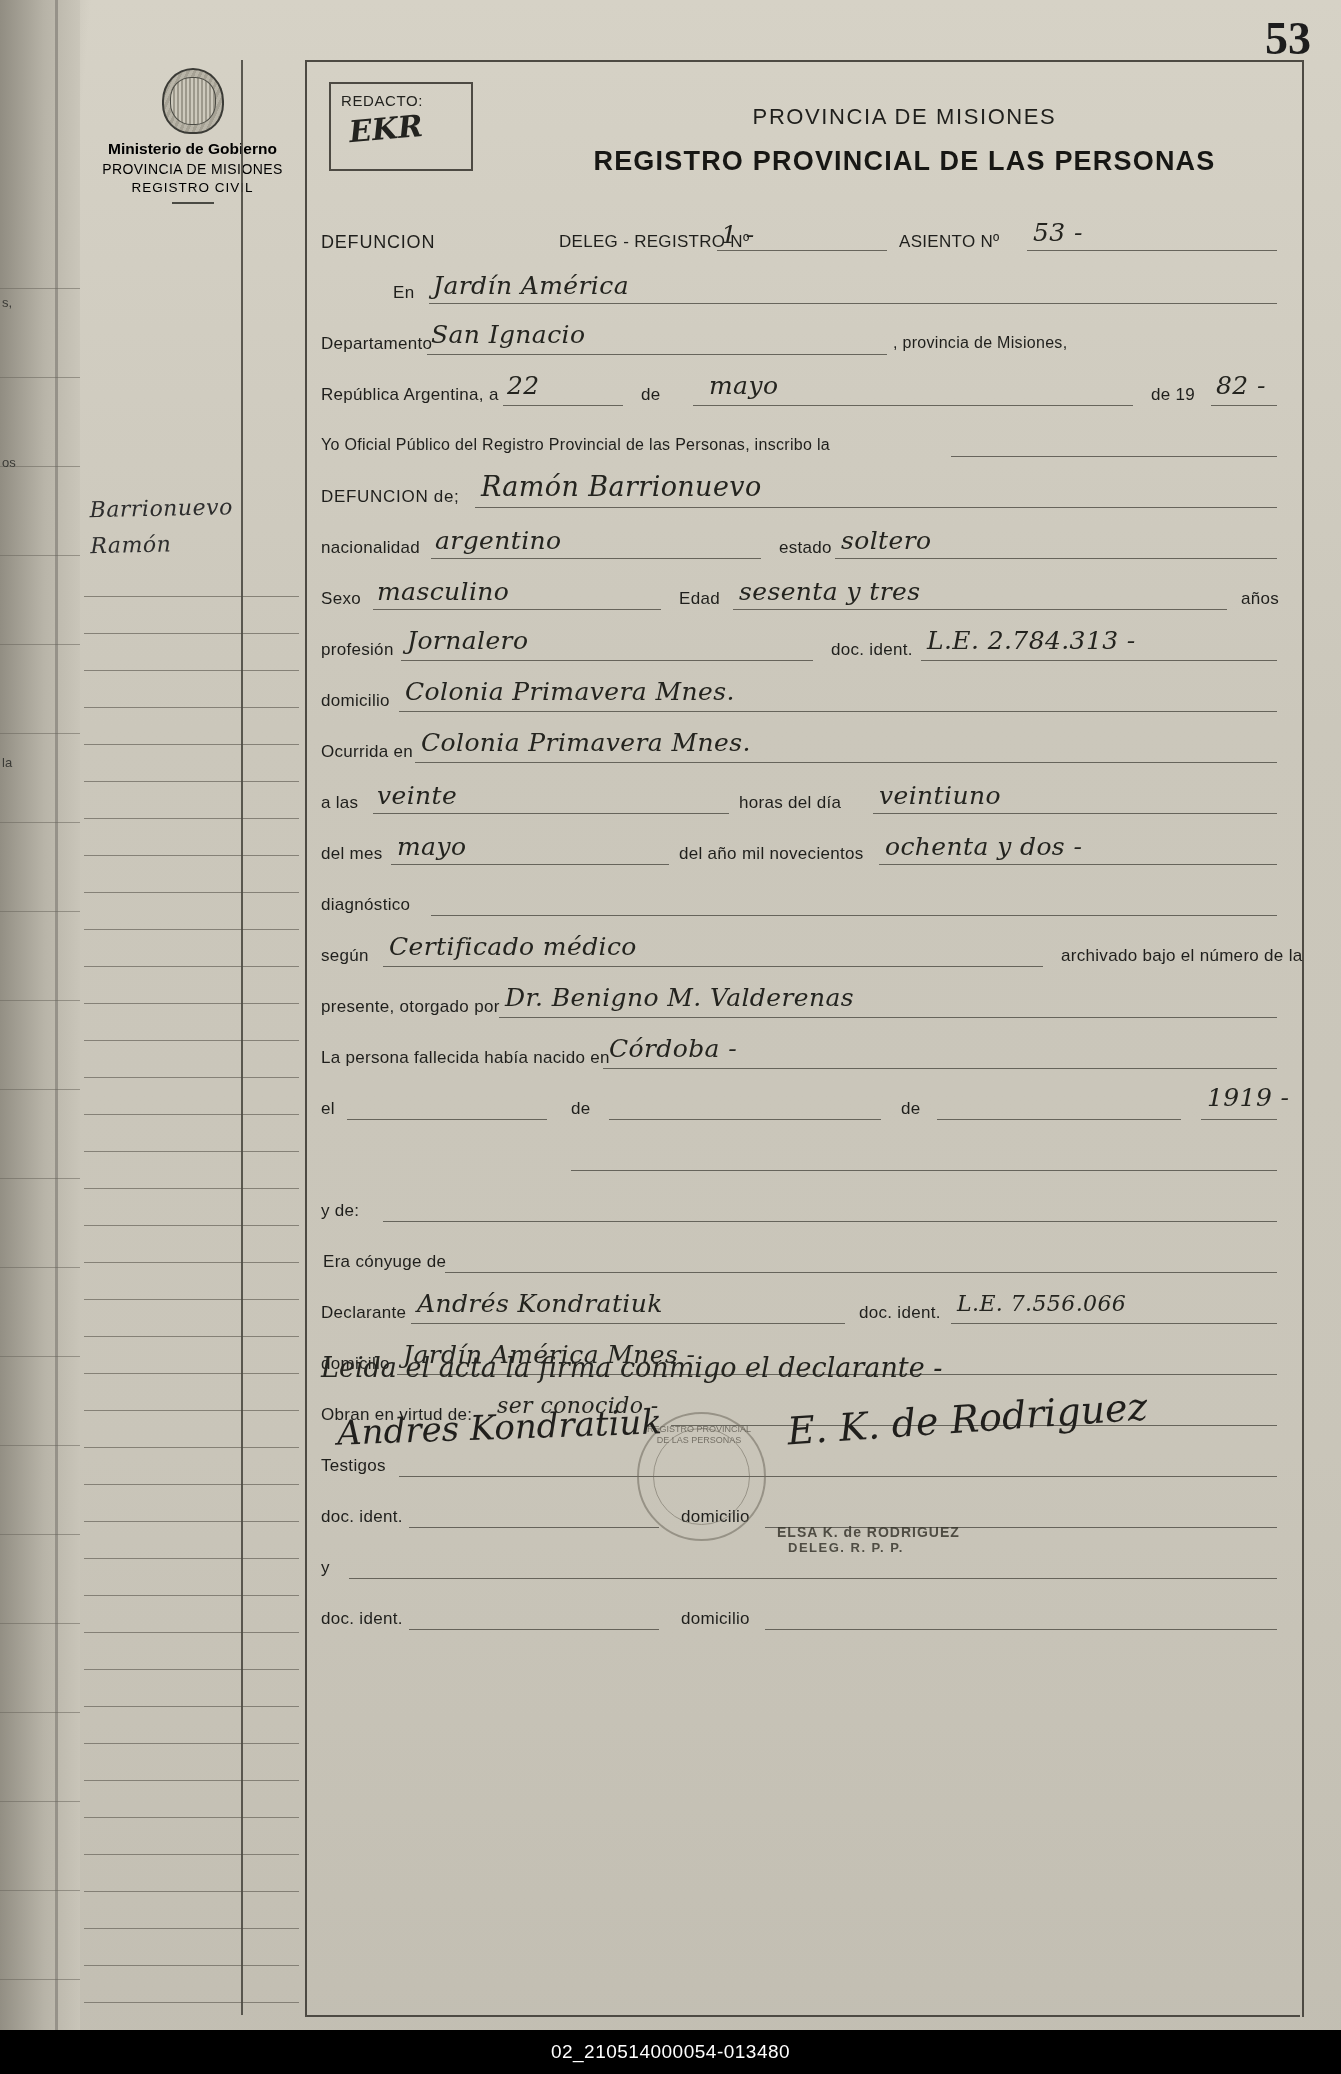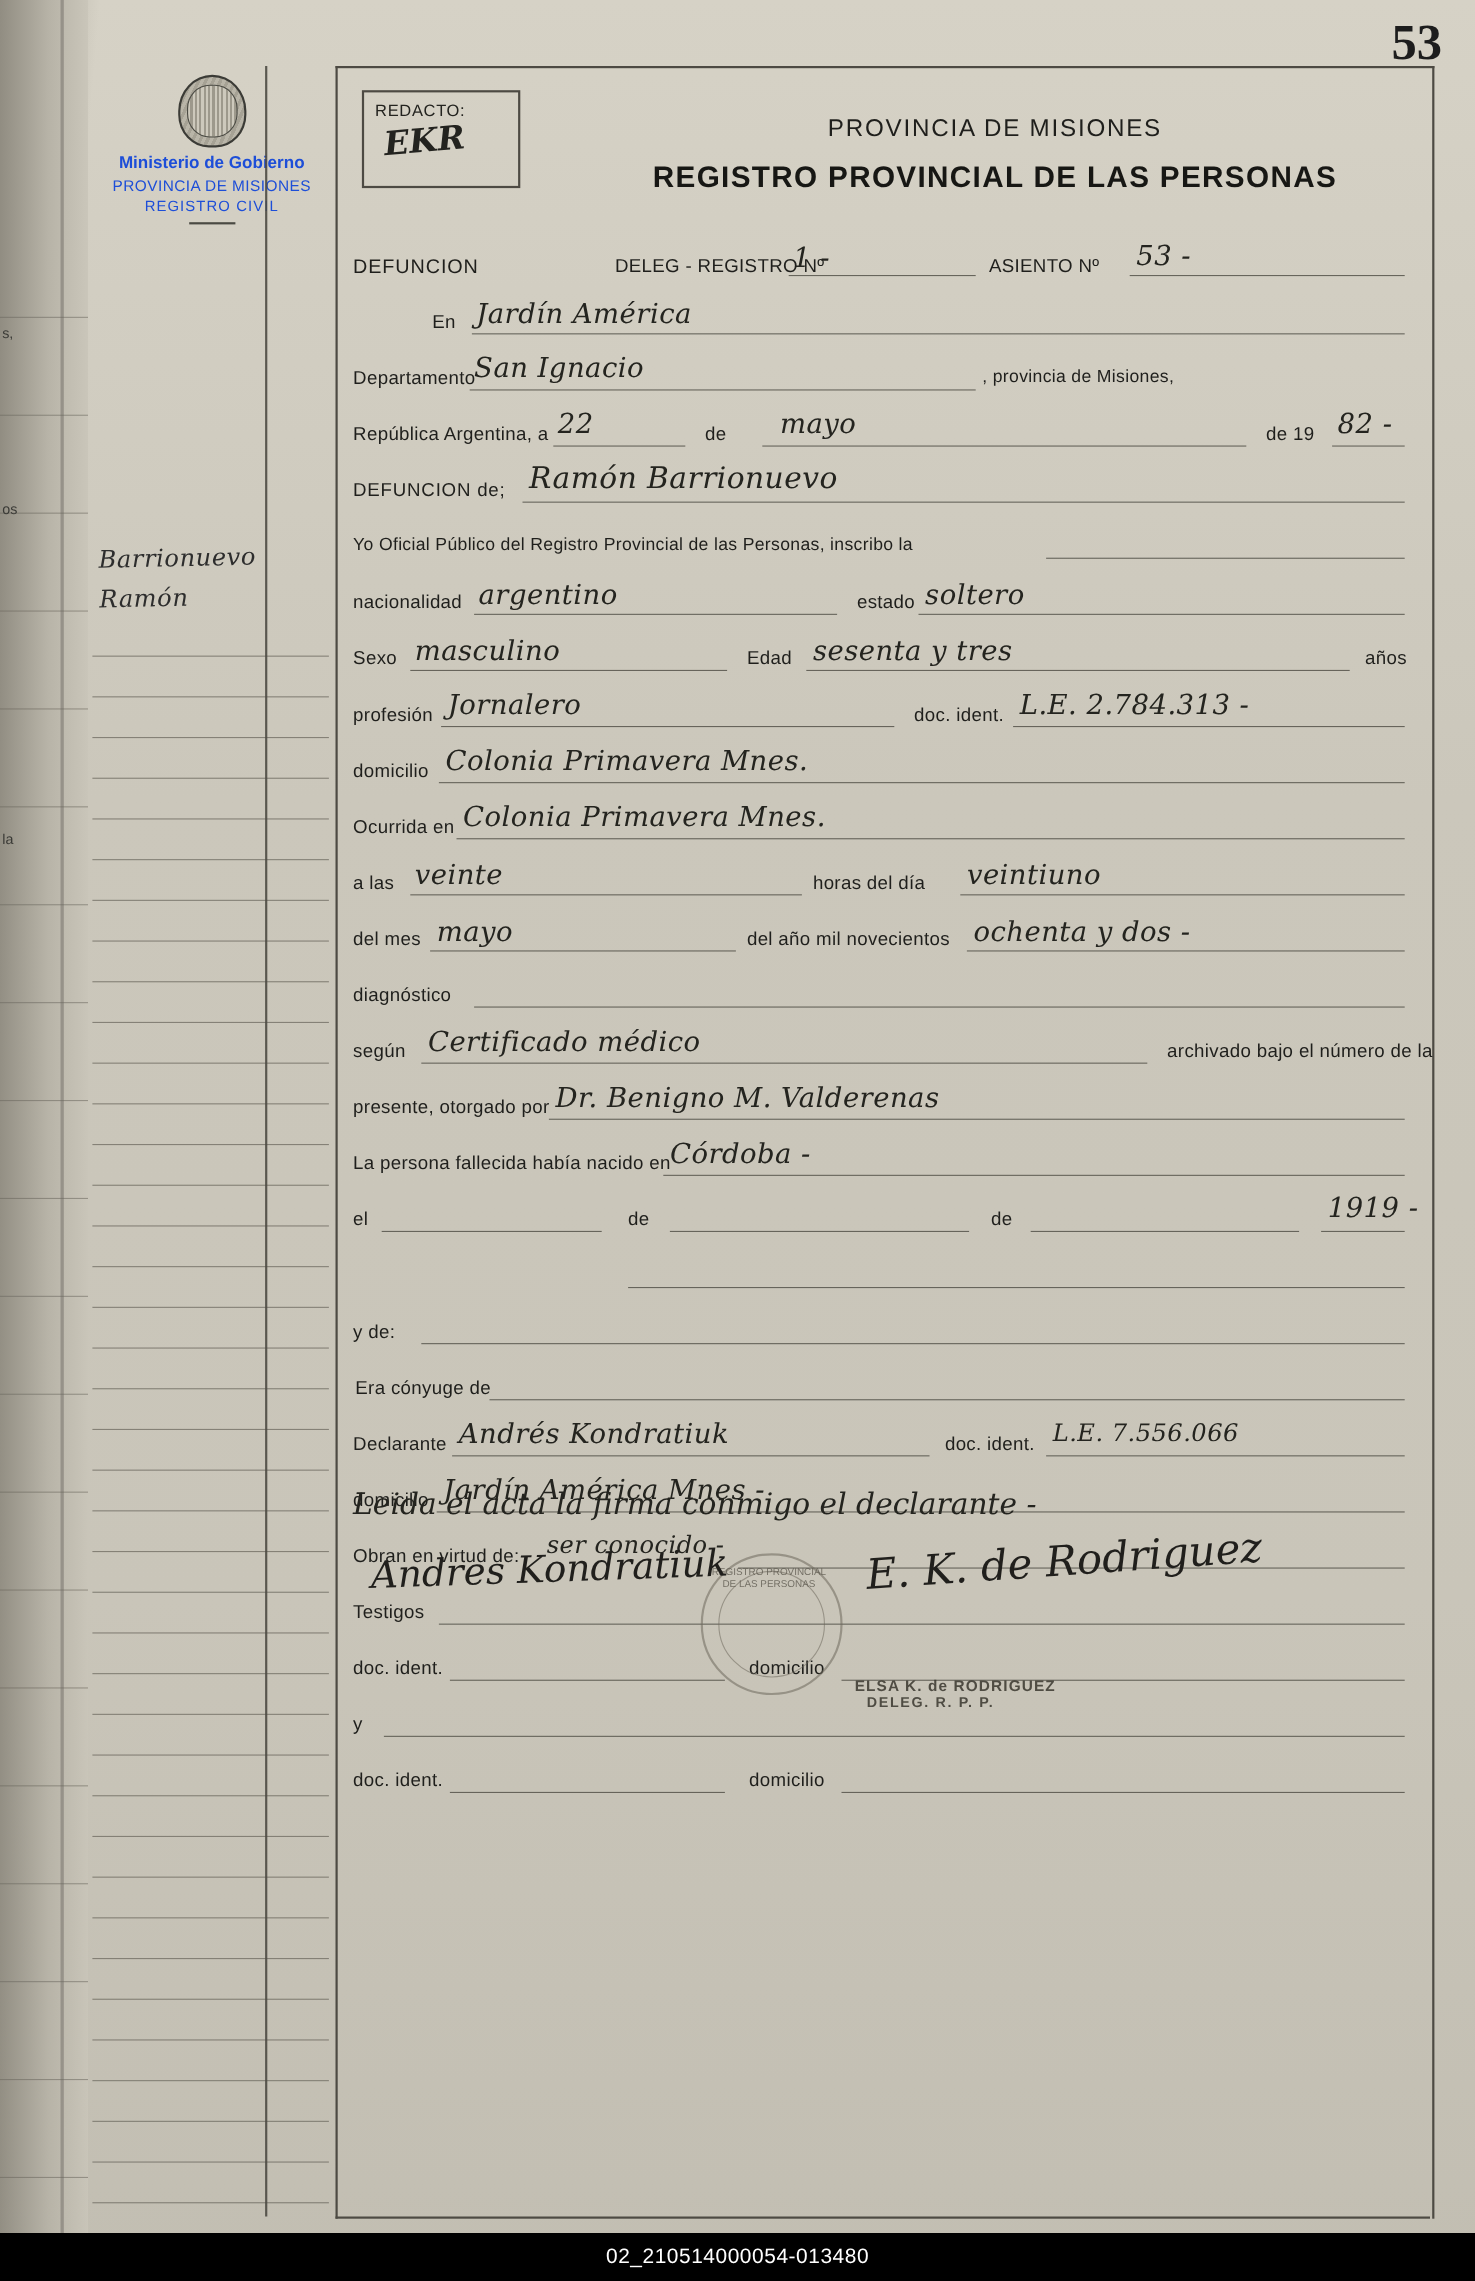--- a/index.html
+++ b/index.html
@@ -35,21 +35,21 @@
   
   .page-number{
     position:absolute;right:30px;top:12px;
     font-family:"Liberation Serif",serif;font-weight:bold;font-size:46px;color:#1d1d1d;
   }
   
   .margin-col{
     position:absolute;left:80px;top:60px;width:225px;height:1960px;
   }
   .margin-head{
-    text-align:center;color:#1d4ed8;
+    text-align:center;color:#000000;
   }
   .crest{
     width:62px;height:66px;margin:8px auto 6px auto;position:relative;
   }
   .crest .oval{
     position:absolute;inset:0;border:2px solid #3b3b36;border-radius:50% 50% 45% 45%;
     background:repeating-linear-gradient(115deg,#b9b5a8 0 3px,#a6a295 3px 6px);
   }
   .crest .inner{
     position:absolute;left:8px;top:9px;right:8px;bottom:9px;border:1px solid #4a4a43;border-radius:45%;
@@ -296,28 +296,28 @@
         <div class="rule" style="left:182px;top:40px;width:120px"></div>
         <div class="lbl" style="left:320px">de</div>
         <div class="hw" style="left:388px;top:6px">mayo</div>
         <div class="rule" style="left:372px;top:40px;width:440px"></div>
         <div class="lbl" style="left:830px">de 19</div>
         <div class="hw" style="left:895px;top:6px">82 -</div>
         <div class="rule" style="left:890px;top:40px;width:66px"></div>
       </div>
 
       <div class="row">
+        <div class="lbl sm" style="left:0">Yo Oficial Público del Registro Provincial de las Personas,  inscribo  la</div>
+        <div class="rule" style="left:630px;top:40px;width:326px"></div>
+      </div>
+
+      <div class="row">
         <div class="lbl" style="left:0;letter-spacing:.7px">DEFUNCION de;</div>
         <div class="hw bigger" style="left:160px;top:4px">Ramón Barrionuevo</div>
         <div class="rule" style="left:154px;top:40px;width:802px"></div>
-      </div>
-
-      <div class="row">
-        <div class="lbl sm" style="left:0">Yo Oficial Público del Registro Provincial de las Personas,  inscribo  la</div>
-        <div class="rule" style="left:630px;top:40px;width:326px"></div>
       </div>
 
       <div class="row">
         <div class="lbl" style="left:0">nacionalidad</div>
         <div class="hw" style="left:114px;top:8px">argentino</div>
         <div class="rule" style="left:110px;top:40px;width:330px"></div>
         <div class="lbl" style="left:458px">estado</div>
         <div class="hw" style="left:520px;top:8px">soltero</div>
         <div class="rule" style="left:514px;top:40px;width:442px"></div>
       </div>

